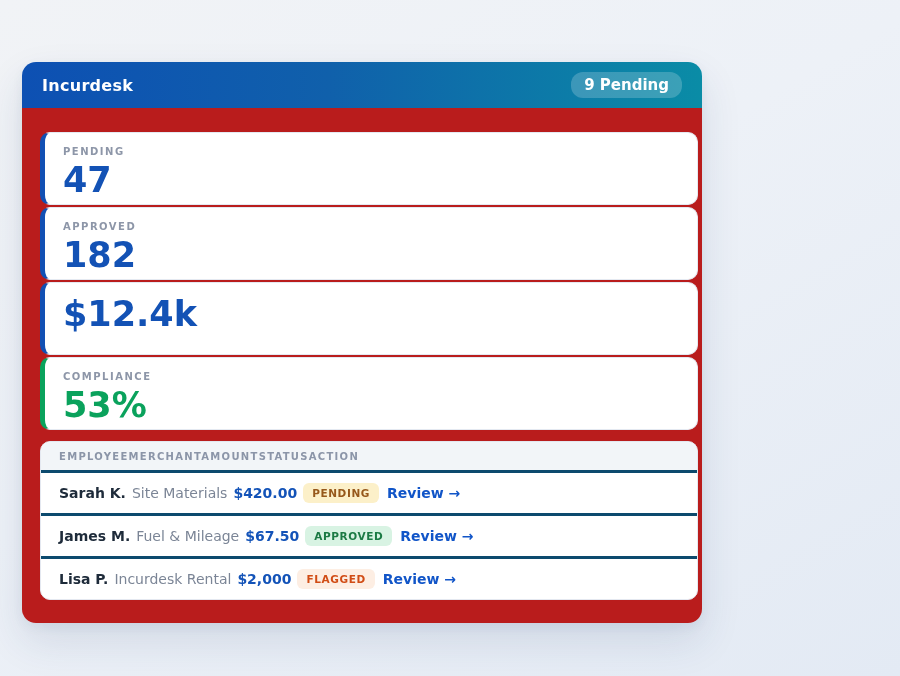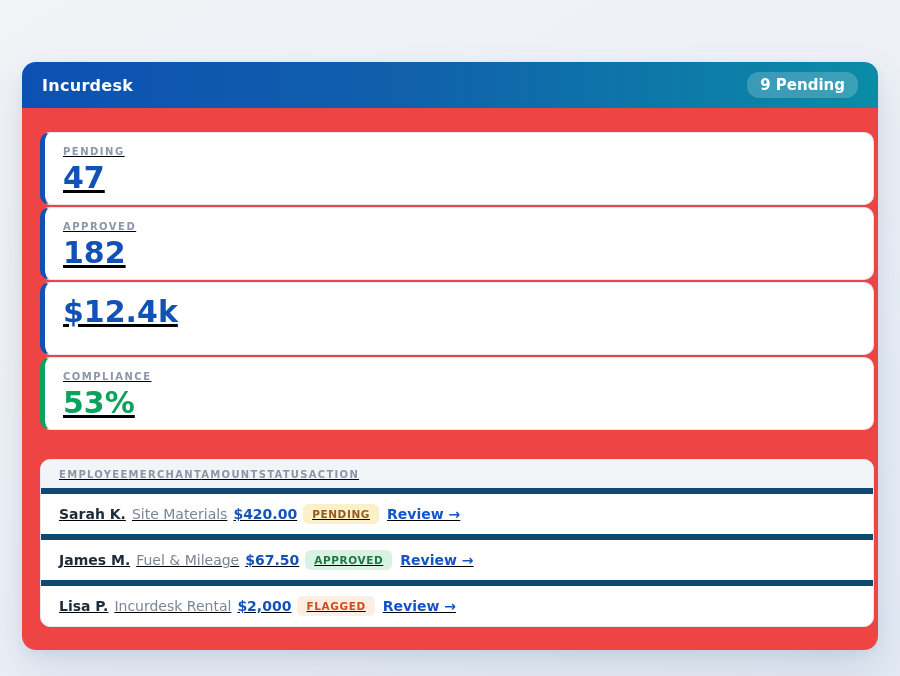--- a/index.html
+++ b/index.html
@@ -5,21 +5,21 @@
   * { margin: 0; padding: 0; box-sizing: border-box; }
   html, body { width: 900px; height: 676px; }
   body {
     font-family: "DejaVu Sans", "Liberation Sans", sans-serif;
     background: linear-gradient(150deg, #f1f3f6 0%, #edf1f7 45%, #e3eaf4 100%);
     overflow: hidden;
   }
   .app-card {
     position: absolute;
     left: 22px; top: 62px;
-    width: 856px;
+    width: 680px;
     border-radius: 14px;
     box-shadow: 0 18px 40px rgba(30, 60, 110, 0.12), 0 4px 12px rgba(30, 60, 110, 0.06);
   }
   .app-header {
     height: 46px;
     background: linear-gradient(90deg, #0d50b3 0%, #1060ab 45%, #0a8ca6 100%);
     border-radius: 14px 14px 0 0;
     display: flex;
     align-items: center;
     justify-content: space-between;
@@ -33,70 +33,69 @@
   }
   .header-badge {
     background: rgba(255, 255, 255, 0.20);
     color: #ffffff;
     font-size: 15px;
     font-weight: bold;
     padding: 4px 13px;
     border-radius: 12px;
   }
   .panel {
-    background: #ef4444;
+    background: #b91c1c;
     border-radius: 0 0 14px 14px;
     padding: 24px 4px 23px 18px;
-    text-decoration: underline;
   }
   .stats { display: flex; flex-direction: column; gap: 2px; }
   .stat-card {
     background: #ffffff;
     border: 1px solid #e4e9f1;
     border-left: 5px solid #1250b4;
     border-radius: 10px;
     padding: 13px 18px 12px 18px;
     height: 73px;
   }
   .stat-card[data-accent="green"] { border-left-color: #0aa25c; }
   .stat-label {
     font-size: 10px;
     font-weight: bold;
     color: #8d96a8;
     letter-spacing: 1.5px;
     text-transform: uppercase;
     margin-bottom: 5px;
   }
   .stat-value {
-    font-size: 30px;
+    font-size: 35px;
     font-weight: bold;
     color: #1352b5;
     line-height: 1.05;
   }
   .stat-card[data-accent="green"] .stat-value { color: #0aa25c; }
   .expense-table {
-    margin-top: 29px;
+    margin-top: 11px;
     background: #ffffff;
     border: 1px solid #e4e8f0;
     border-radius: 10px;
     overflow: hidden;
   }
   .table-head {
     background: #f2f5f8;
     padding: 9px 18px 8px 18px;
     font-size: 10px;
     font-weight: bold;
     color: #8b95a8;
     letter-spacing: 1.3px;
     text-transform: uppercase;
   }
   .table-head span { display: inline; }
   .table-row {
     padding: 10px 18px;
-    border-top: 6px solid #0c4a6e;
+    border-top: 3px solid #0c4a6e;
     font-size: 14px;
     display: flex;
     align-items: center;
     gap: 6px;
     white-space: nowrap;
   }
   .cell-employee { font-weight: bold; color: #1e2b3a; }
   .cell-merchant { color: #7b8596; }
   .cell-amount { font-weight: bold; color: #1353b8; }
   .status-badge {

